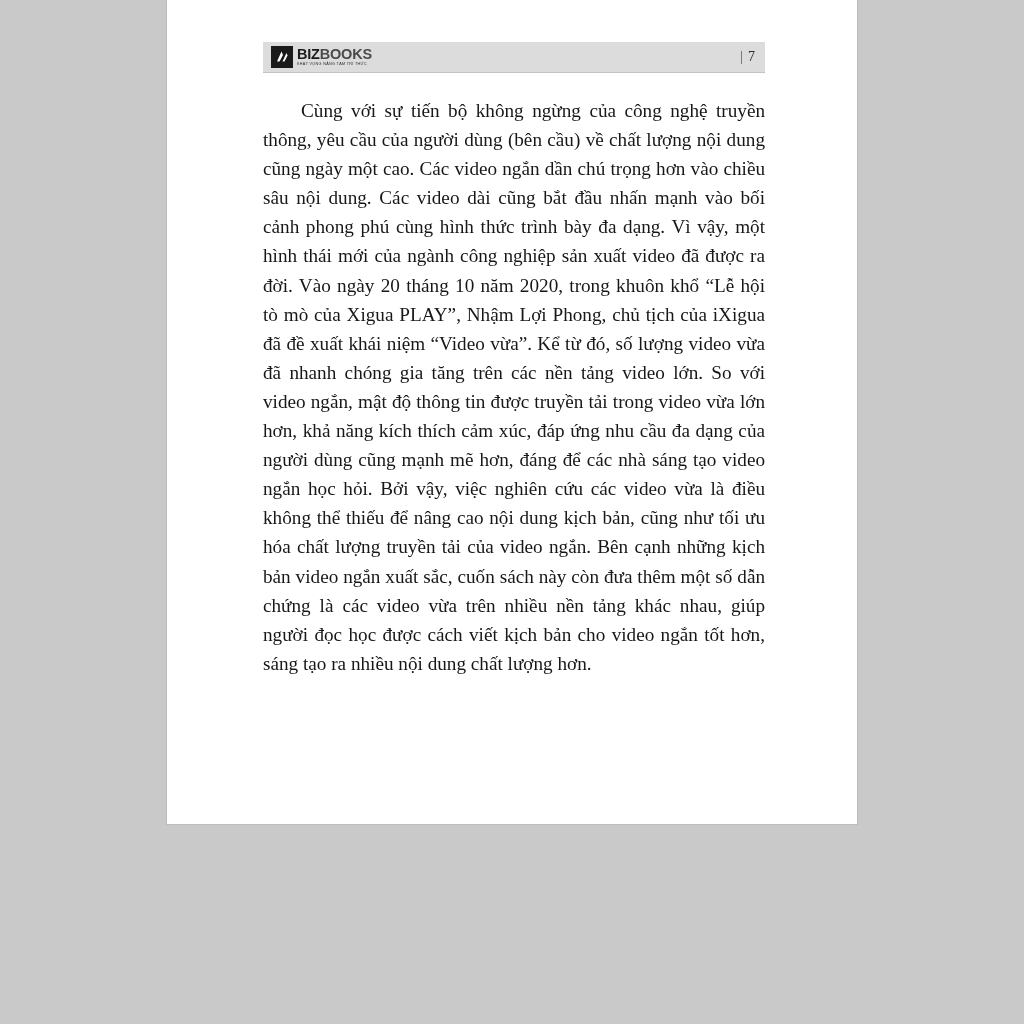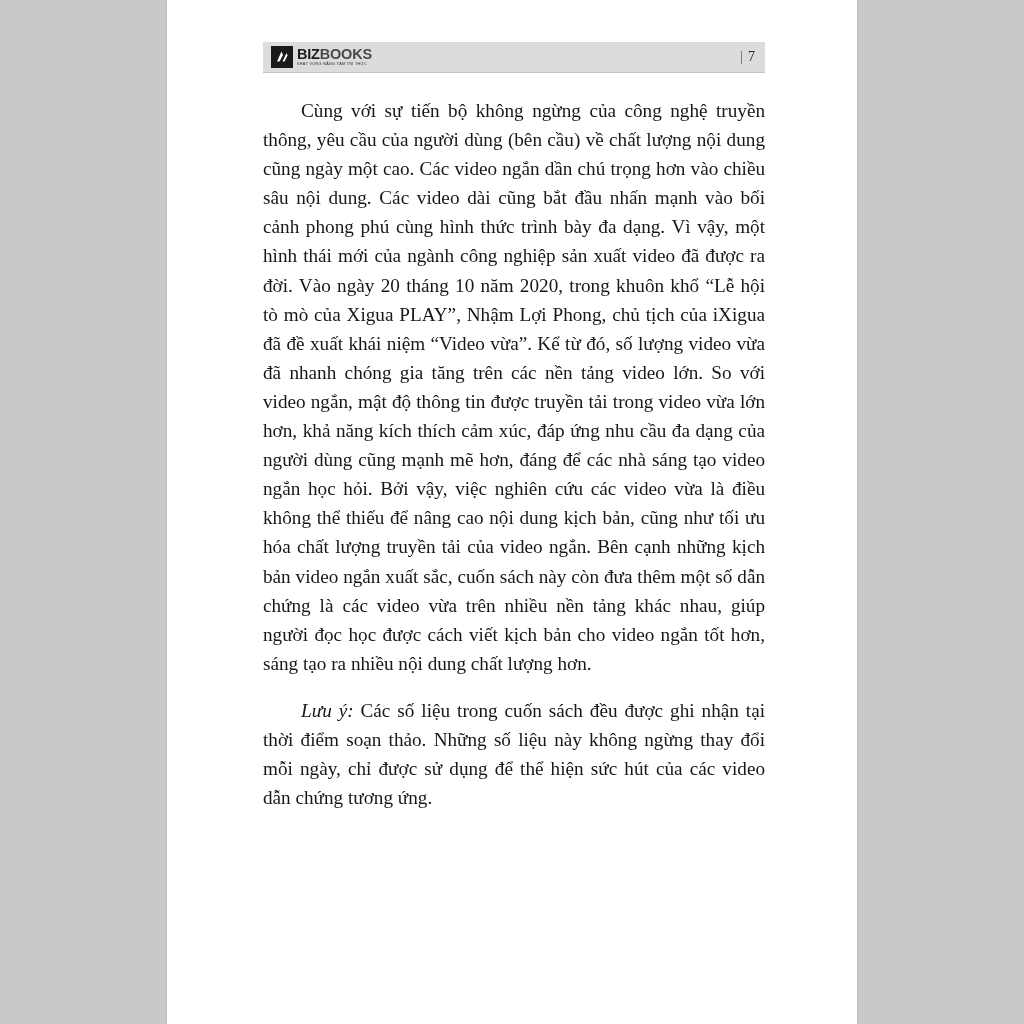--- a/index.html
+++ b/index.html
@@ -17,21 +17,21 @@
     position: relative;
     width: 1024px;
     height: 1024px;
     background: #c9c9c9;
     display: flex;
     justify-content: center;
   }
   .page {
     position: relative;
     width: 690px;
-    height: 1024px;
+    height: 824px;
     background: #ffffff;
     box-shadow: 0 0 0 1px #bdbdbd;
   }
   .page-inner {
     position: absolute;
     left: 96px;
     right: 92px;
     top: 0;
     bottom: 0;
   }
@@ -147,18 +147,17 @@
           </span>
         </div>
         <div class="header-right">
           <span class="header-rule"></span>
           <span>7</span>
         </div>
       </div>
 
       <div class="content">
         <p class="body">Cùng với sự tiến bộ không ngừng của công nghệ truyền thông, yêu cầu của người dùng (bên cầu) về chất lượng nội dung cũng ngày một cao. Các video ngắn dần chú trọng hơn vào chiều sâu nội dung. Các video dài cũng bắt đầu nhấn mạnh vào bối cảnh phong phú cùng hình thức trình bày đa dạng. Vì vậy, một hình thái mới của ngành công nghiệp sản xuất video đã được ra đời. Vào ngày 20 tháng 10 năm 2020, trong khuôn khổ “Lễ hội tò mò của Xigua PLAY”, Nhậm Lợi Phong, chủ tịch của iXigua đã đề xuất khái niệm “Video vừa”. Kể từ đó, số lượng video vừa đã nhanh chóng gia tăng trên các nền tảng video lớn. So với video ngắn, mật độ thông tin được truyền tải trong video vừa lớn hơn, khả năng kích thích cảm xúc, đáp ứng nhu cầu đa dạng của người dùng cũng mạnh mẽ hơn, đáng để các nhà sáng tạo video ngắn học hỏi. Bởi vậy, việc nghiên cứu các video vừa là điều không thể thiếu để nâng cao nội dung kịch bản, cũng như tối ưu hóa chất lượng truyền tải của video ngắn. Bên cạnh những kịch bản video ngắn xuất sắc, cuốn sách này còn đưa thêm một số dẫn chứng là các video vừa trên nhiều nền tảng khác nhau, giúp người đọc học được cách viết kịch bản cho video ngắn tốt hơn, sáng tạo ra nhiều nội dung chất lượng hơn.</p>
-        <p class="body"><span class="note-label">Lưu ý:</span><span> Các số liệu trong cuốn sách đều được ghi nhận tại thời điểm soạn thảo. Những số liệu này không ngừng thay đổi mỗi ngày, chỉ được sử dụng để thể hiện sức hút của các video dẫn chứng tương ứng.</span></p>
       </div>
 
     </div>
   </div>
 </div>
 
 </body></html>

